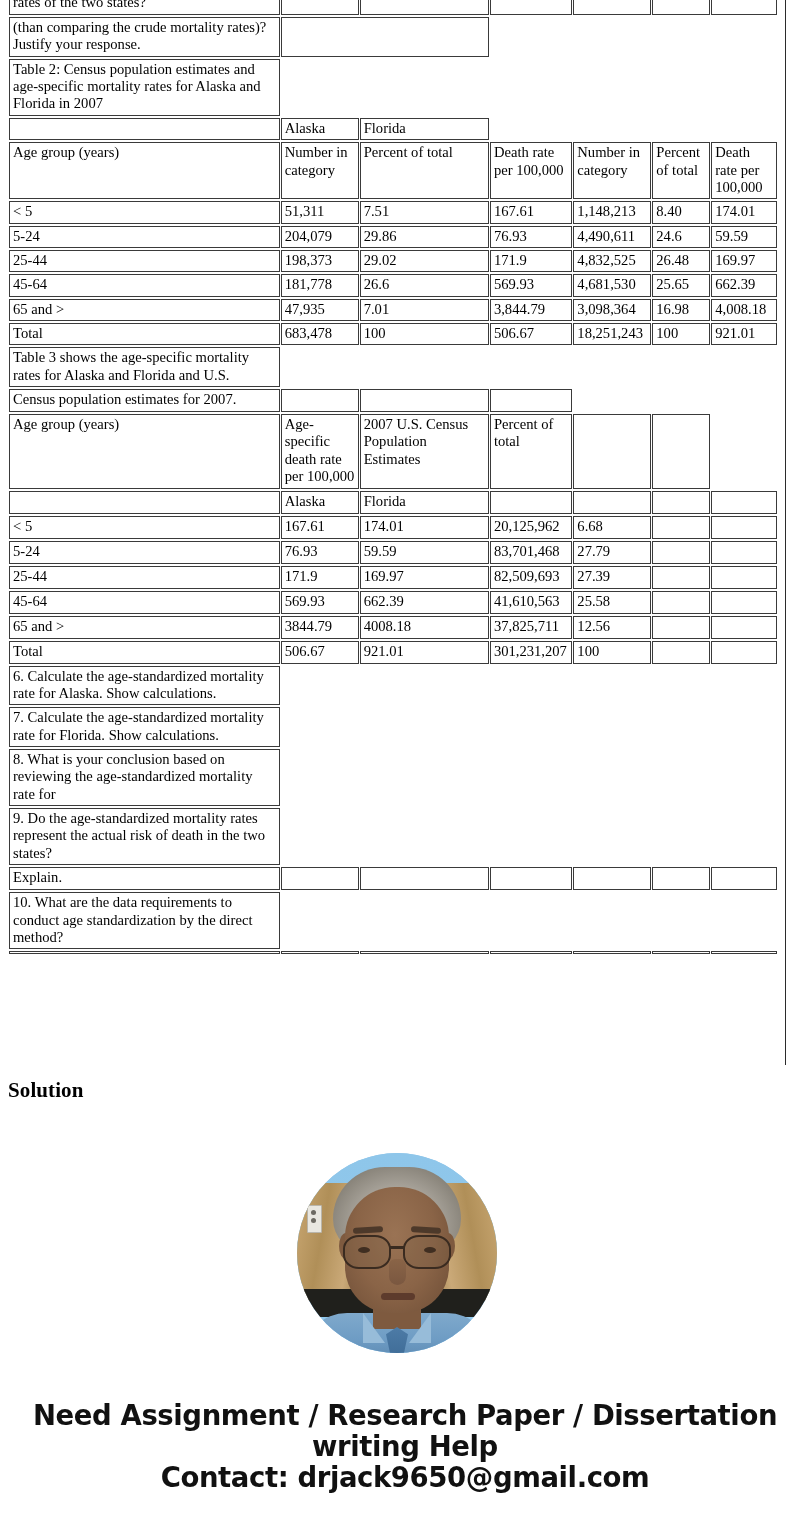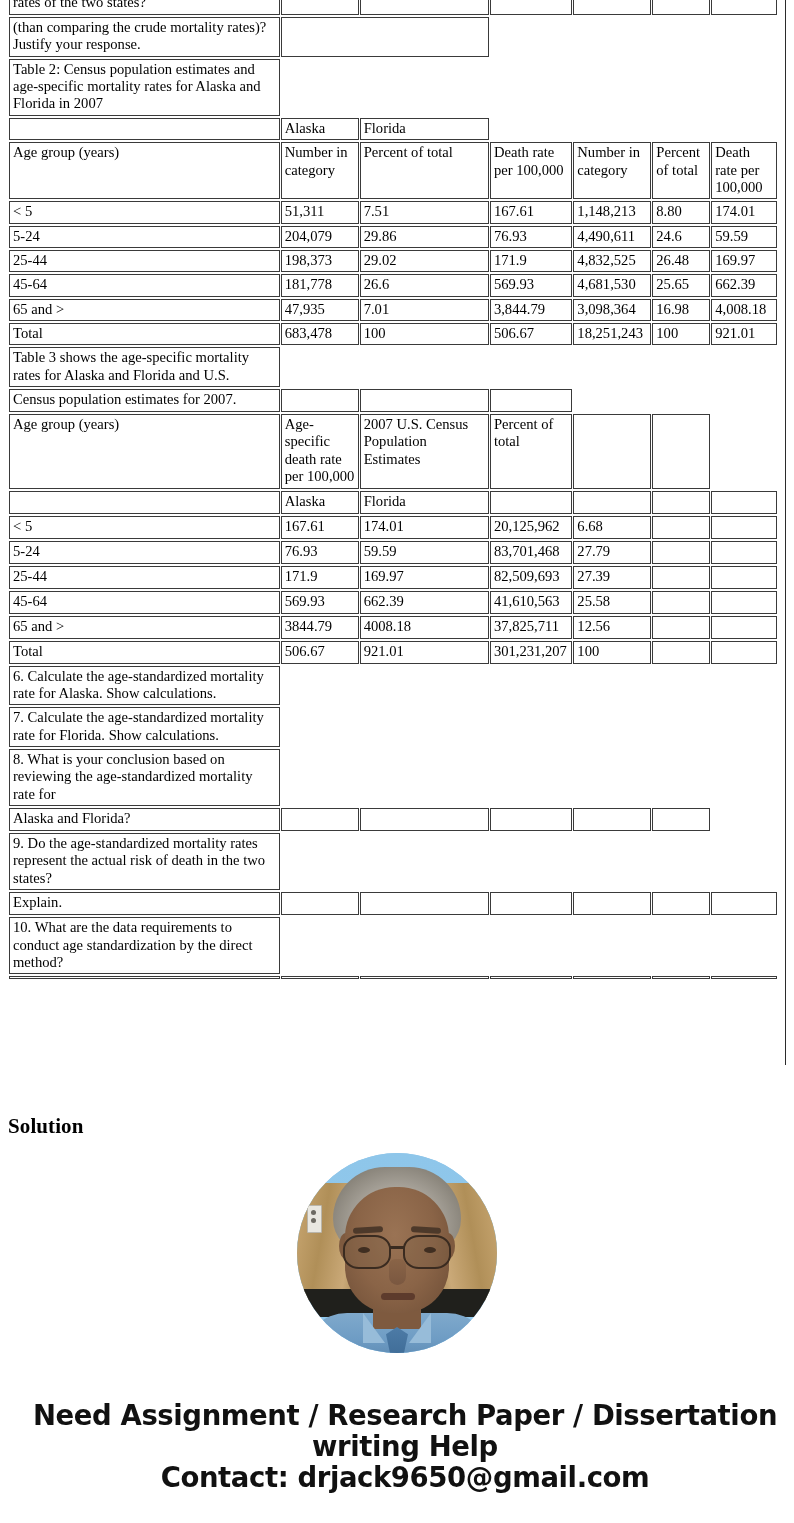--- a/index.html
+++ b/index.html
@@ -66,21 +66,20 @@
   
   .solution-heading {
     position: absolute;
     left: 8px;
     top: 1078px;
     font-family: "Liberation Serif", "DejaVu Serif", serif;
     font-weight: bold;
     font-size: 21px;
     letter-spacing: 0.1px;
     color: #000000;
-    margin-top: 36px;
   }
 
   
   .avatar {
     position: absolute;
     left: 297px;
     top: 1153px;
     width: 200px;
     height: 200px;
     border-radius: 50%;
@@ -279,21 +278,21 @@
     <td class="c-pct2 vmid">Percent of total</td>
     <td class="c-dr2">Death rate per 100,000</td>
   </tr>
 
   <tr>
     <td class="c-age">&lt; 5</td>
     <td class="c-num">51,311</td>
     <td class="c-pct">7.51</td>
     <td class="c-dr">167.61</td>
     <td class="c-num2">1,148,213</td>
-    <td class="c-pct2">8.80</td>
+    <td class="c-pct2">8.40</td>
     <td class="c-dr2">174.01</td>
   </tr>
   <tr>
     <td class="c-age">5-24</td>
     <td class="c-num">204,079</td>
     <td class="c-pct">29.86</td>
     <td class="c-dr">76.93</td>
     <td class="c-num2">4,490,611</td>
     <td class="c-pct2">24.6</td>
     <td class="c-dr2">59.59</td>
@@ -453,29 +452,20 @@
   <tr>
     <td class="c-age">8. What is your conclusion based on reviewing the age-standardized mortality rate for</td>
     <td class="c-num" style="border:none"></td>
     <td class="c-pct" style="border:none"></td>
     <td class="c-dr" style="border:none"></td>
     <td class="c-num2" style="border:none"></td>
     <td class="c-pct2" style="border:none"></td>
     <td class="c-dr2" style="border:none"></td>
   </tr>
 
-  <tr>
-    <td class="c-age">Alaska and Florida?</td>
-    <td class="c-num blank"></td>
-    <td class="c-pct blank"></td>
-    <td class="c-dr blank"></td>
-    <td class="c-num2 blank"></td>
-    <td class="c-pct2 blank"></td>
-    <td class="c-dr2" style="border:none"></td>
-  </tr>
 
   <tr>
     <td class="c-age">9. Do the age-standardized mortality rates represent the actual risk of death in the two states?</td>
     <td class="c-num" style="border:none"></td>
     <td class="c-pct" style="border:none"></td>
     <td class="c-dr" style="border:none"></td>
     <td class="c-num2" style="border:none"></td>
     <td class="c-pct2" style="border:none"></td>
     <td class="c-dr2" style="border:none"></td>
   </tr>

